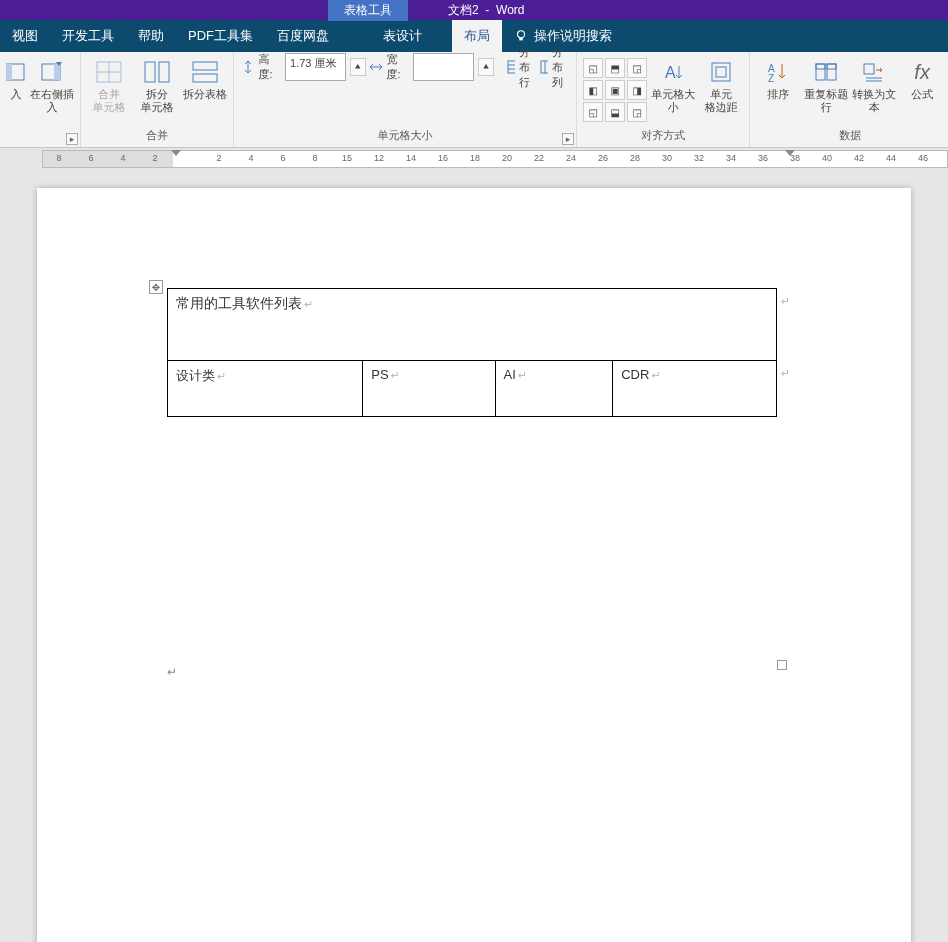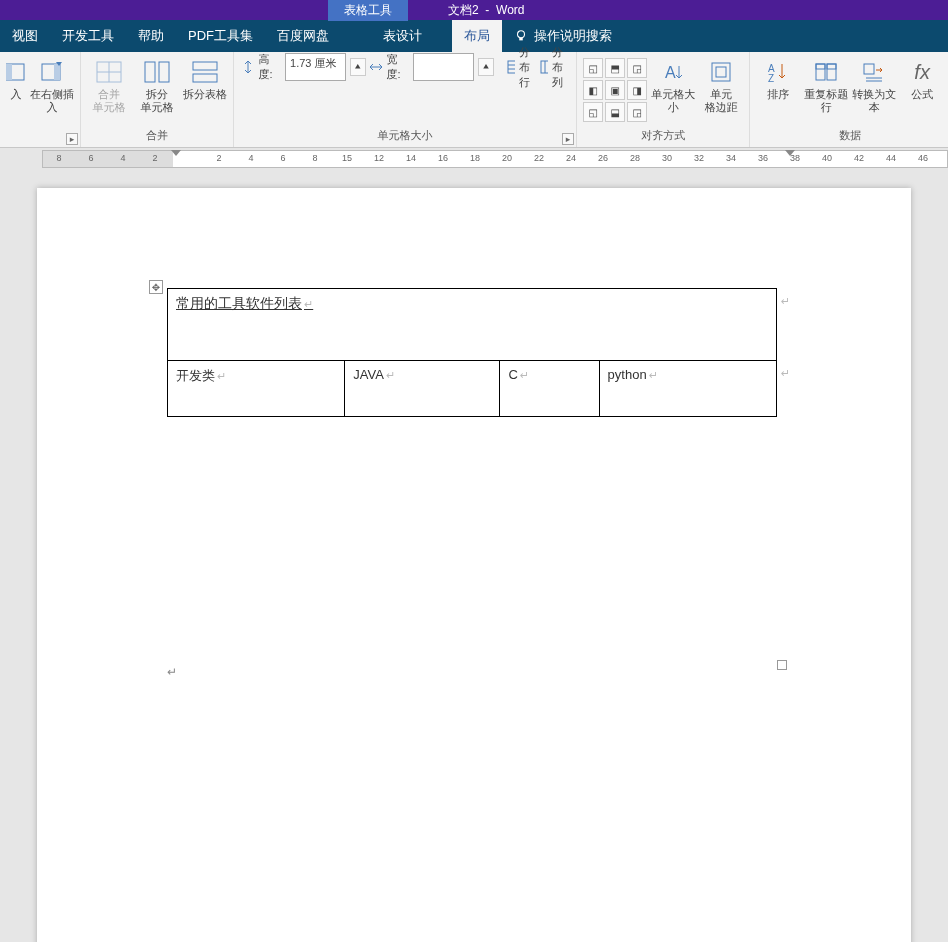--- a/index.html
+++ b/index.html
@@ -40,21 +40,21 @@
 .ruler .marker-r { position: absolute; left: 742px; top: -1px; width: 0; height: 0; border-left: 5px solid transparent; border-right: 5px solid transparent; border-top: 6px solid #888; }
 
 .page-area { padding: 18px 16px; }
 .page { width: 874px; height: 760px; background: #fff; margin: 0 auto; box-shadow: 0 0 6px rgba(0,0,0,.25); position: relative; padding: 100px 88px 0 130px; }
 .move-handle { position: absolute; left: 112px; top: 92px; width: 14px; height: 14px; border: 1px solid #999; background: #fff; display: flex; align-items: center; justify-content: center; font-size: 10px; color: #666; }
 .resize-handle { position: absolute; left: 740px; top: 472px; width: 10px; height: 10px; border: 1px solid #999; background: #fff; }
 .cursor-line { position: absolute; left: 130px; top: 477px; font-size: 12px; color: #888; }
 
 table.doc { border-collapse: collapse; width: 610px; }
 table.doc td { border: 1px solid #000; padding: 6px 8px; vertical-align: top; font-size: 13px; color: #333; }
-table.doc tr.header td { height: 72px; font-size: 14px; text-decoration: underline; }
+table.doc tr.header td { height: 72px; font-size: 14px; }
 table.doc tr.r td { height: 56px; }
 table.doc tr.tall td { height: 96px; }
 .pmark { color: #bbb; font-size: 11px; margin-left: 2px; }
 td { position: relative; }
 td .rm { position: absolute; right: -14px; top: 6px; color: #bbb; font-size: 11px; }
 
 svg { display: block; }
 
 .ico-grid rect { fill: none; stroke: #4a7ebb; stroke-width: 1; }
 .fx { font-style: italic; font-size: 20px; color: #666; }
@@ -316,23 +316,23 @@
   <div class="page">
     <div class="move-handle">✥</div>
     <table class="doc">
       <tbody>
           <tr class="header">
             <td colspan="4"><span>常用的工具软件列表</span><span class="pmark">↵</span><span class="rm">↵</span></td>
           </tr>
       </tbody>
         <tbody id="tbody">
           <tr class="r">
-            <td>开发类<span class="pmark">↵</span></td>
-            <td>JAVA<span class="pmark">↵</span></td>
-            <td>C<span class="pmark">↵</span></td>
-            <td>python<span class="pmark">↵</span><span class="rm">↵</span></td>
+            <td>设计类<span class="pmark">↵</span></td>
+            <td>PS<span class="pmark">↵</span></td>
+            <td>AI<span class="pmark">↵</span></td>
+            <td>CDR<span class="pmark">↵</span><span class="rm">↵</span></td>
           </tr>
         </tbody>
     </table>
     <div class="resize-handle"></div>
     <div class="cursor-line">↵</div>
   </div>
 </div>
 
 </body></html>

